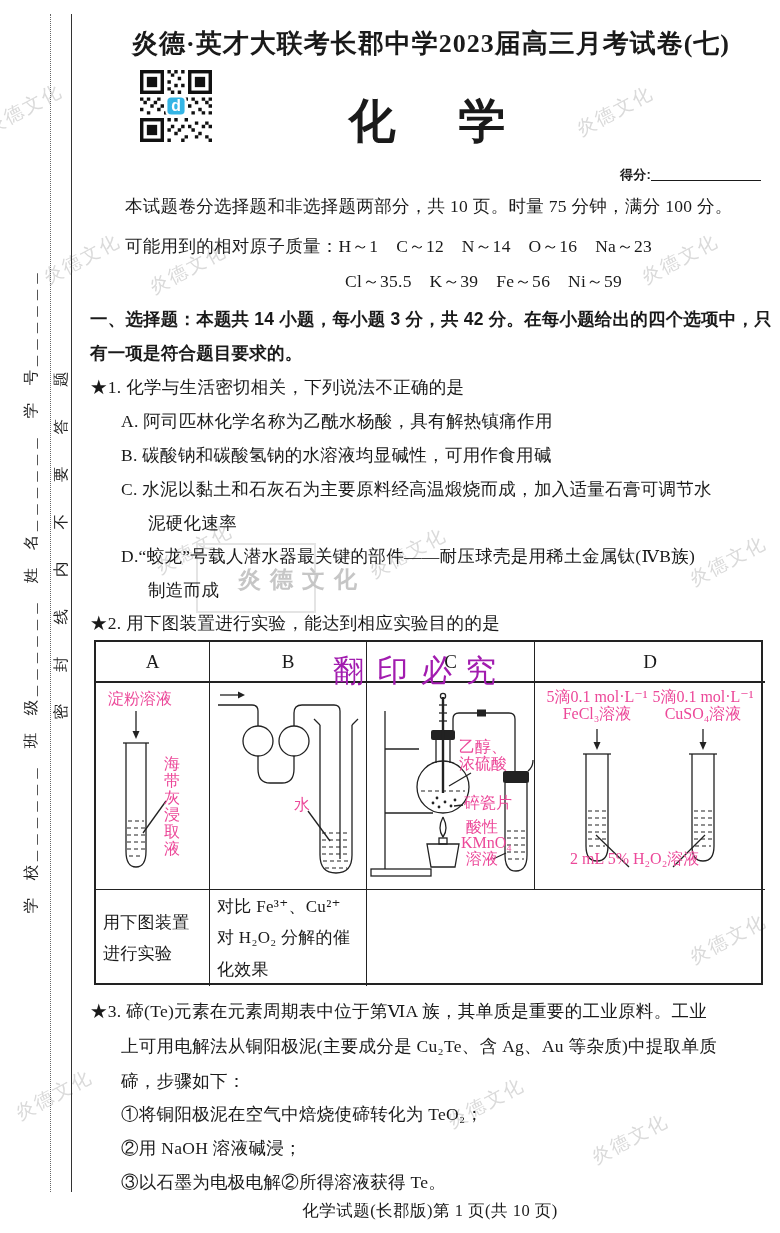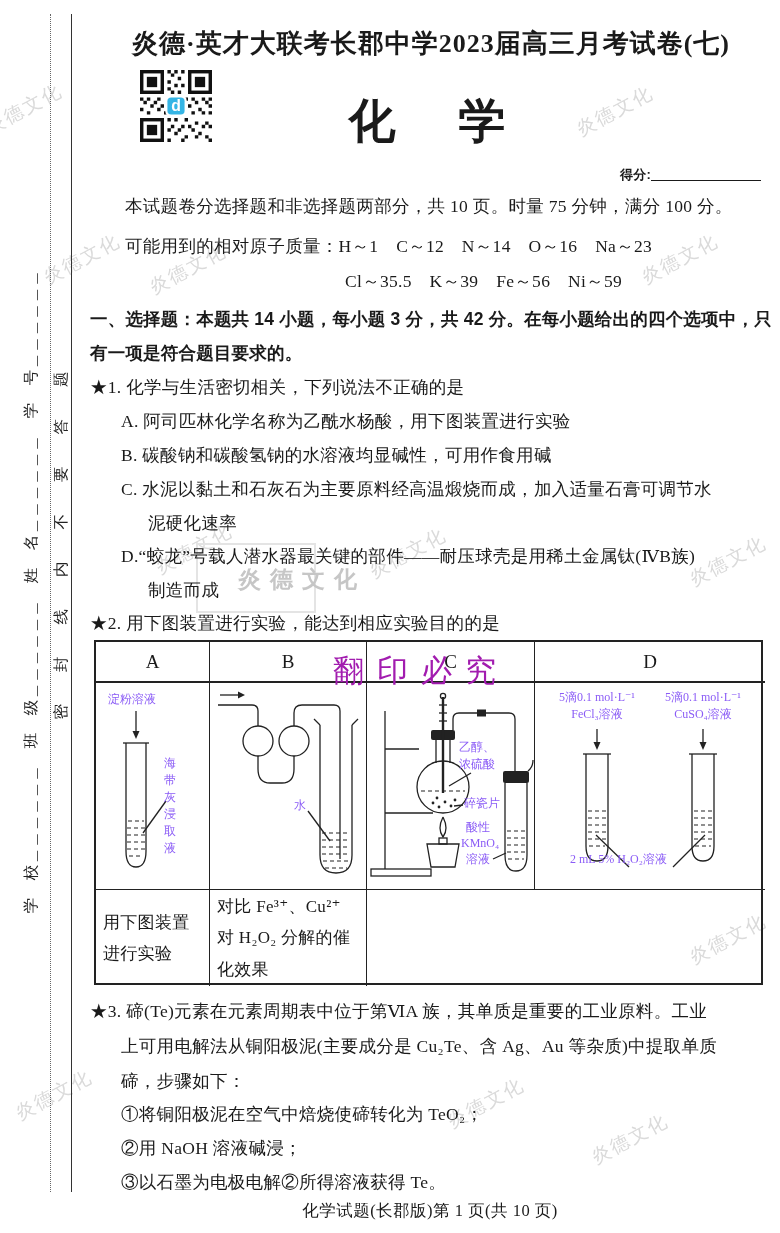--- a/index.html
+++ b/index.html
@@ -33,21 +33,21 @@
   .qtable{position:absolute;left:94px;top:640px;width:669px;height:345px;display:grid;
           grid-template-columns:114px 157px 168px 230px;grid-template-rows:41px 207px 96px;
           border:2px solid #222;box-sizing:border-box;background:transparent;z-index:1;}
   .qtable>div{box-sizing:border-box;border-right:1px solid #222;border-bottom:1px solid #222;position:relative;}
   .qtable>div:nth-child(4n){border-right:none;}
   .qtable>div.hd{border-bottom:2px solid #222;display:flex;align-items:center;justify-content:center;
                  font-size:19px;background:transparent;}
   .qtable>div.purpose{border-bottom:none;display:flex;align-items:center;padding:4px 7px;
                       font-size:17px;line-height:1.85;letter-spacing:.3px;}
   .cellwrap{position:absolute;inset:0;}
-  .dlabel{position:absolute;font-size:12px;line-height:16px;white-space:pre;color:#8b5cf6;}
+  .dlabel{position:absolute;font-size:16px;line-height:16px;white-space:pre;color:#ec4899;}
   .dlabel.vert{width:15px;white-space:normal;word-break:break-all;line-height:17px;}
   svg{position:absolute;left:0;top:0;}
   .stroke{stroke:#222;stroke-width:1.3;fill:none;}
   .dash{stroke:#222;stroke-width:1.1;fill:none;stroke-dasharray:4 3;}
   .fillb{fill:#222;stroke:none;}
   .footer{position:absolute;left:90px;top:1200px;width:680px;text-align:center;font-size:16.5px;letter-spacing:.5px;}
   .qr{position:absolute;left:140px;top:70px;width:72px;height:72px;}
 </style>
 </head>
 <body>
@@ -109,21 +109,21 @@
     </div>
 
     <div class="line" style="left:125px;top:194px">本试题卷分选择题和非选择题两部分，共 10 页。时量 75 分钟，满分 100 分。</div>
     <div class="line" style="left:125px;top:234px">可能用到的相对原子质量：H～1　C～12　N～14　O～16　Na～23</div>
     <div class="line" style="left:345px;top:269px">Cl～35.5　K～39　Fe～56　Ni～59</div>
 
     <div class="line bold-sans" style="left:90px;top:307px">一、选择题：本题共 14 小题，每小题 3 分，共 42 分。在每小题给出的四个选项中，只</div>
     <div class="line bold-sans" style="left:90px;top:341px">有一项是符合题目要求的。</div>
 
     <div class="line" style="left:90px;top:375px">★1. 化学与生活密切相关，下列说法不正确的是</div>
-    <div class="line" style="left:121px;top:409px">A. 阿司匹林化学名称为乙酰水杨酸，用下图装置进行实验</div>
+    <div class="line" style="left:121px;top:409px">A. 阿司匹林化学名称为乙酰水杨酸，具有解热镇痛作用</div>
     <div class="line" style="left:121px;top:443px">B. 碳酸钠和碳酸氢钠的水溶液均显碱性，可用作食用碱</div>
     <div class="line" style="left:121px;top:477px">C. 水泥以黏土和石灰石为主要原料经高温煅烧而成，加入适量石膏可调节水</div>
     <div class="line" style="left:148px;top:511px">泥硬化速率</div>
     <div class="line" style="left:121px;top:544px">D.“蛟龙”号载人潜水器最关键的部件——耐压球壳是用稀土金属钛(ⅣB族)</div>
     <div class="line" style="left:148px;top:578px">制造而成</div>
 
     <div class="line" style="left:90px;top:611px">★2. 用下图装置进行实验，能达到相应实验目的的是</div>
 
     <div class="qtable">
       <div class="hd">A</div>

